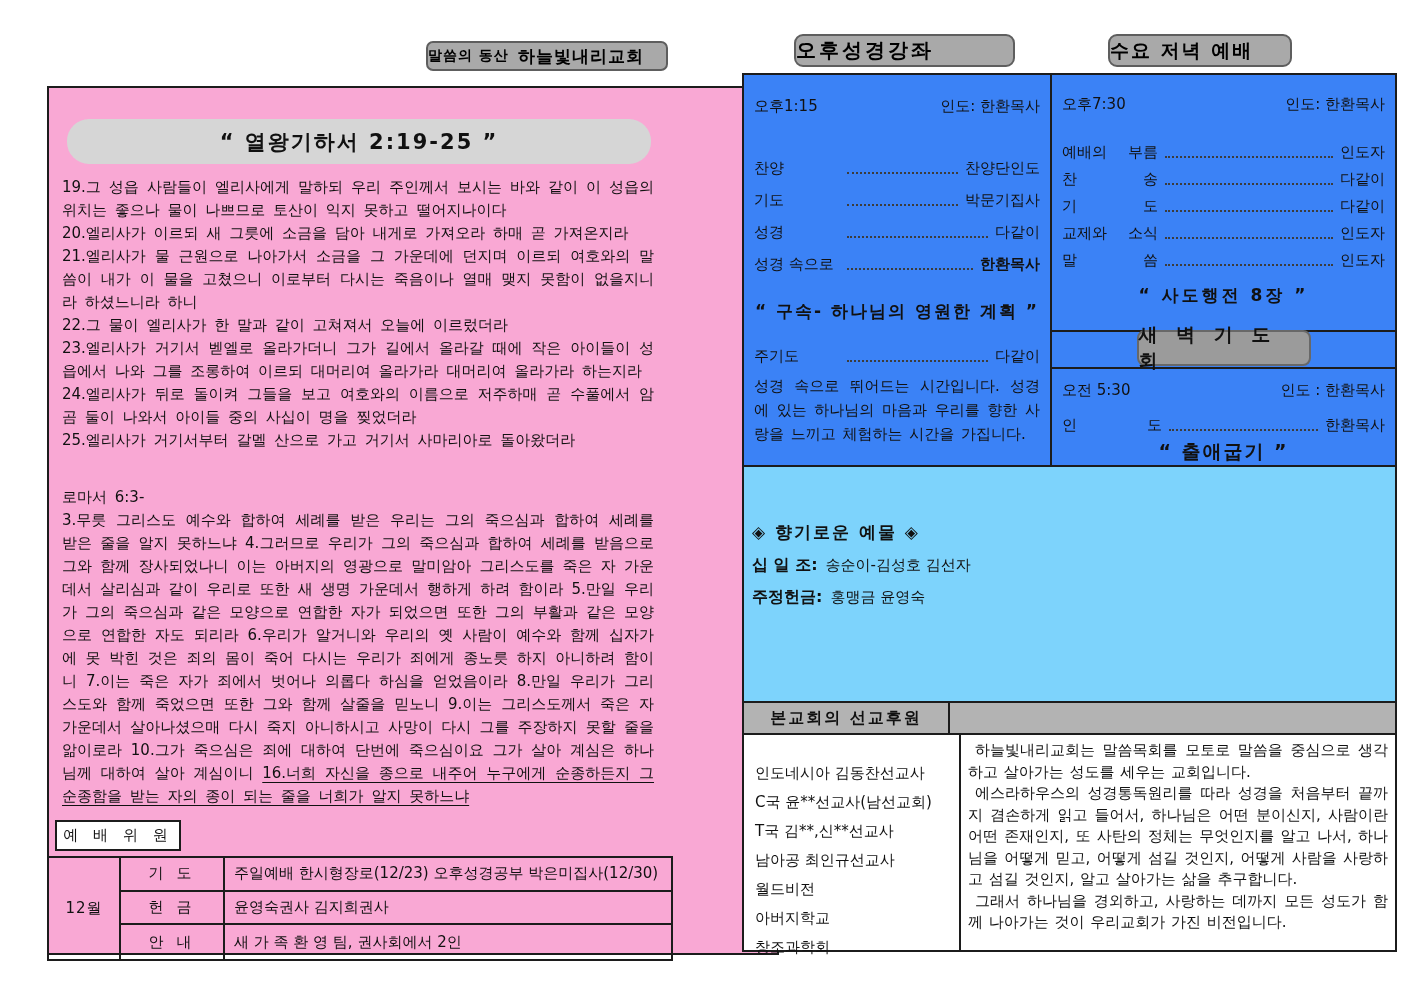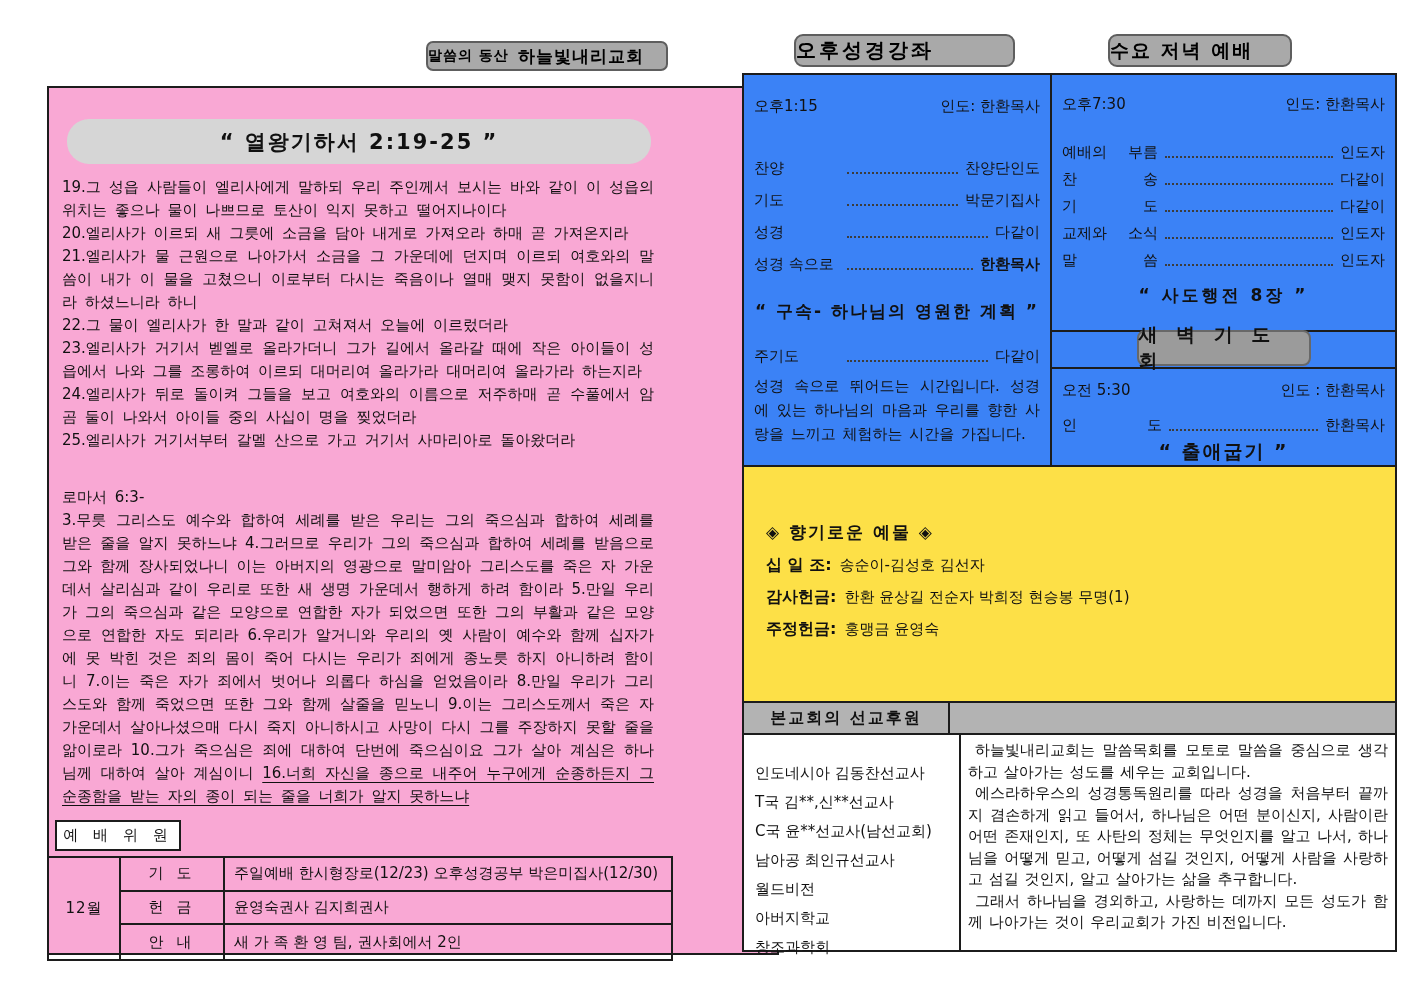--- a/index.html
+++ b/index.html
@@ -85,21 +85,21 @@
     position:absolute;left:50%;transform:translateX(-50%);top:-2px;
     width:174px;height:36px;background:#9b9b9b;border:2px solid #686868;border-radius:8px;
     display:flex;align-items:center;justify-content:center;
     font-size:19px;font-weight:bold;letter-spacing:6px;box-sizing:border-box;
   }
   .dawn-body{flex:1;padding:0 10px;}
   .dawn-time{margin-top:12px;}
   .dawn-row{margin-top:16px;}
   .dawn-theme{margin-top:4px;font-size:19px;}
 
-  #right-offerings{left:742px;top:465px;width:655px;height:238px;border:2px solid #1c1c1c;background:#fde047;padding-left:22px;}
+  #right-offerings{left:742px;top:465px;width:655px;height:238px;border:2px solid #1c1c1c;background:#7dd3fc;padding-left:8px;}
   .off-title{margin-top:54px;font-size:17px;font-weight:bold;letter-spacing:2px;}
   .off-row{margin-top:11px;font-size:15px;}
   .off-row .off-label{font-weight:bold;font-size:16px;margin-right:8px;}
 
   #right-mission{left:742px;top:701px;width:655px;height:251px;border:2px solid #1c1c1c;display:flex;flex-direction:column;background:#fff;}
   .mission-header{display:flex;height:30px;border-bottom:2px solid #1c1c1c;background:#b3b3b3;font-weight:bold;font-size:16px;}
   .mh-left{width:204px;border-right:2px solid #1c1c1c;display:flex;align-items:center;justify-content:center;letter-spacing:2px;}
   .mh-right{flex:1;display:flex;align-items:center;justify-content:center;letter-spacing:2px;}
   .mission-body{flex:1;display:flex;min-height:0;}
   .mb-left{width:204px;border-right:2px solid #1c1c1c;padding:24px 0 0 11px;font-size:15px;line-height:29px;}
@@ -237,36 +237,33 @@
     </div>
   </div>
 </div>
 
 <div class="abs" id="right-offerings">
   <div class="off-title">◈ 향기로운 예물 ◈</div>
   <div class="off-row">
     <span class="off-label">십 일 조:</span><span>송순이-김성호 김선자</span>
   </div>
   <div class="off-row">
-    <span class="off-label">감사헌금:</span><span>한환 윤상길 전순자 박희정 현승봉 무명(1)</span>
-  </div>
-  <div class="off-row">
     <span class="off-label">주정헌금:</span><span>홍맹금 윤영숙</span>
   </div>
 </div>
 
 <div class="abs" id="right-mission">
   <div class="mission-header">
     <div class="mh-left">본교회의 선교후원</div>
   </div>
   <div class="mission-body">
     <div class="mb-left">
       <div>인도네시아 김동찬선교사</div>
+      <div>C국 윤**선교사(남선교회)</div>
       <div>T국 김**,신**선교사</div>
-      <div>C국 윤**선교사(남선교회)</div>
       <div>남아공 최인규선교사</div>
       <div>월드비전</div>
       <div>아버지학교</div>
       <div>창조과학회</div>
     </div>
     <div class="mb-right">
       <p>하늘빛내리교회는 말씀목회를 모토로 말씀을 중심으로 생각하고 살아가는 성도를 세우는 교회입니다.</p>
       <p>에스라하우스의 성경통독원리를 따라 성경을 처음부터 끝까지 겸손하게 읽고 들어서, 하나님은 어떤 분이신지, 사람이란 어떤 존재인지, 또 사탄의 정체는 무엇인지를 알고 나서, 하나님을 어떻게 믿고, 어떻게 섬길 것인지,  어떻게 사람을 사랑하고 섬길 것인지, 알고 살아가는 삶을 추구합니다.</p>
       <p>그래서 하나님을 경외하고, 사랑하는 데까지 모든 성도가 함께 나아가는 것이 우리교회가 가진 비전입니다.</p>
     </div>

